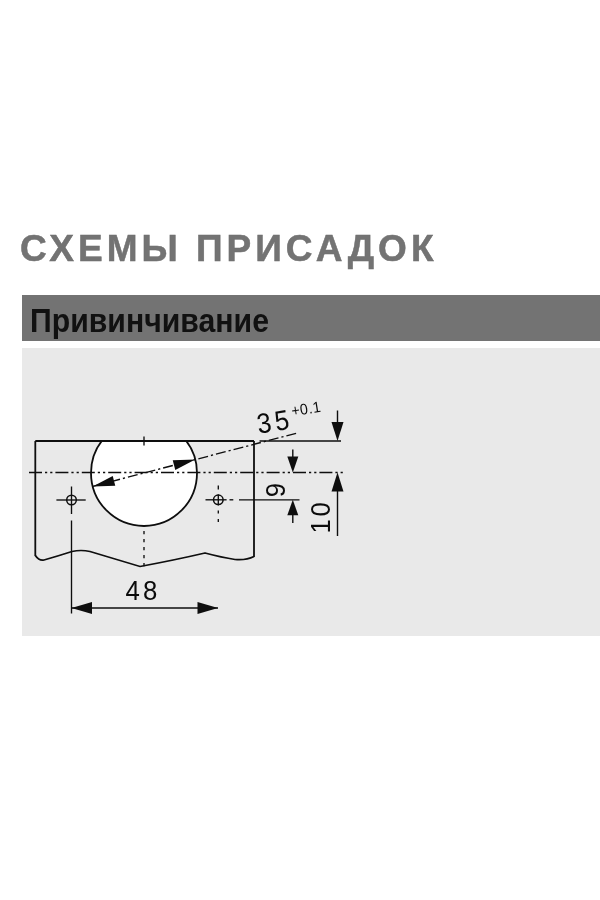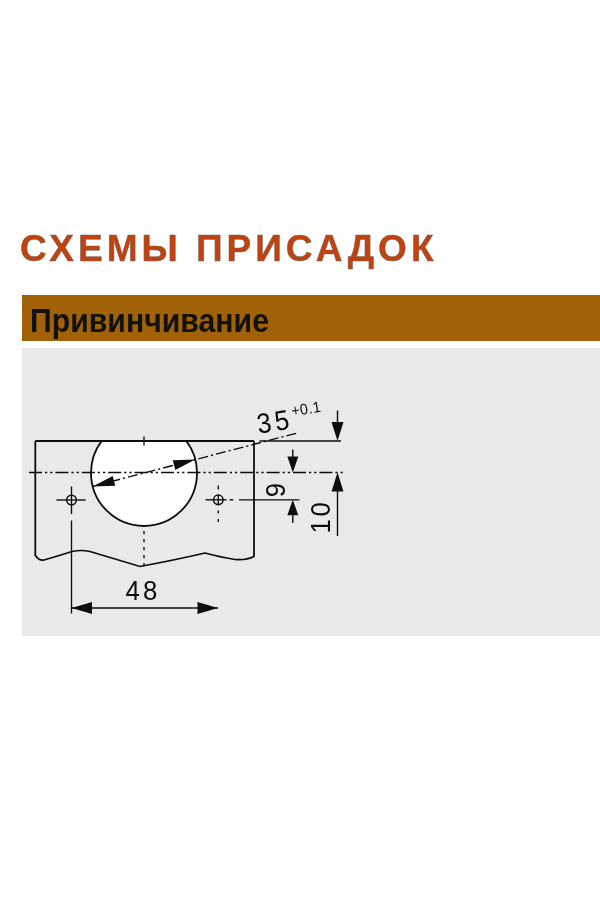--- a/index.html
+++ b/index.html
@@ -1,20 +1,20 @@
 <!DOCTYPE html>
 <html><head>
 <meta charset="utf-8">
 <style>
   html,body{margin:0;padding:0;}
   body{width:600px;height:900px;background:#ffffff;overflow:hidden;position:relative;
        font-family:"Liberation Sans",sans-serif;}
-  .title{position:absolute;left:20px;top:229px;color:#c2410c;font-weight:bold;
+  .title{position:absolute;left:20px;top:229px;color:#737373;font-weight:bold;
          font-size:37px;line-height:40px;letter-spacing:4px;-webkit-text-stroke:0.5px #6d6d6d;}
-  .hdr{position:absolute;left:22px;top:295px;width:578px;height:46px;background:#a16207;}
+  .hdr{position:absolute;left:22px;top:295px;width:578px;height:46px;background:#737373;}
   .hdrtext{position:absolute;left:8px;top:8px;color:#111;font-weight:bold;font-size:32.5px;transform:scaleX(0.93);transform-origin:0 0;white-space:nowrap;}
   .content{position:absolute;left:22px;top:348px;width:578px;height:288px;background:#e9e9e9;}
   svg{position:absolute;left:0;top:0;}
 </style>
 </head>
 <body>
   <div class="title">СХЕМЫ ПРИСАДОК</div>
   <div class="hdr">
     <div class="hdrtext">Привинчивание</div>
   </div>

